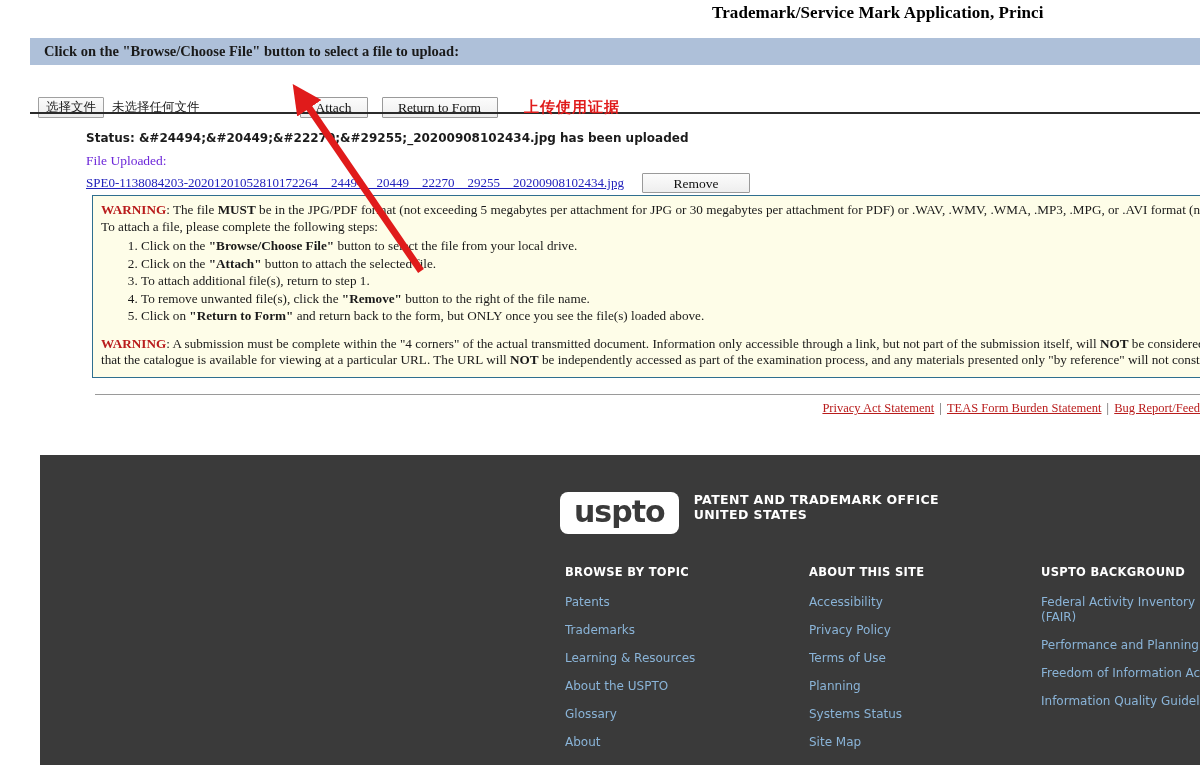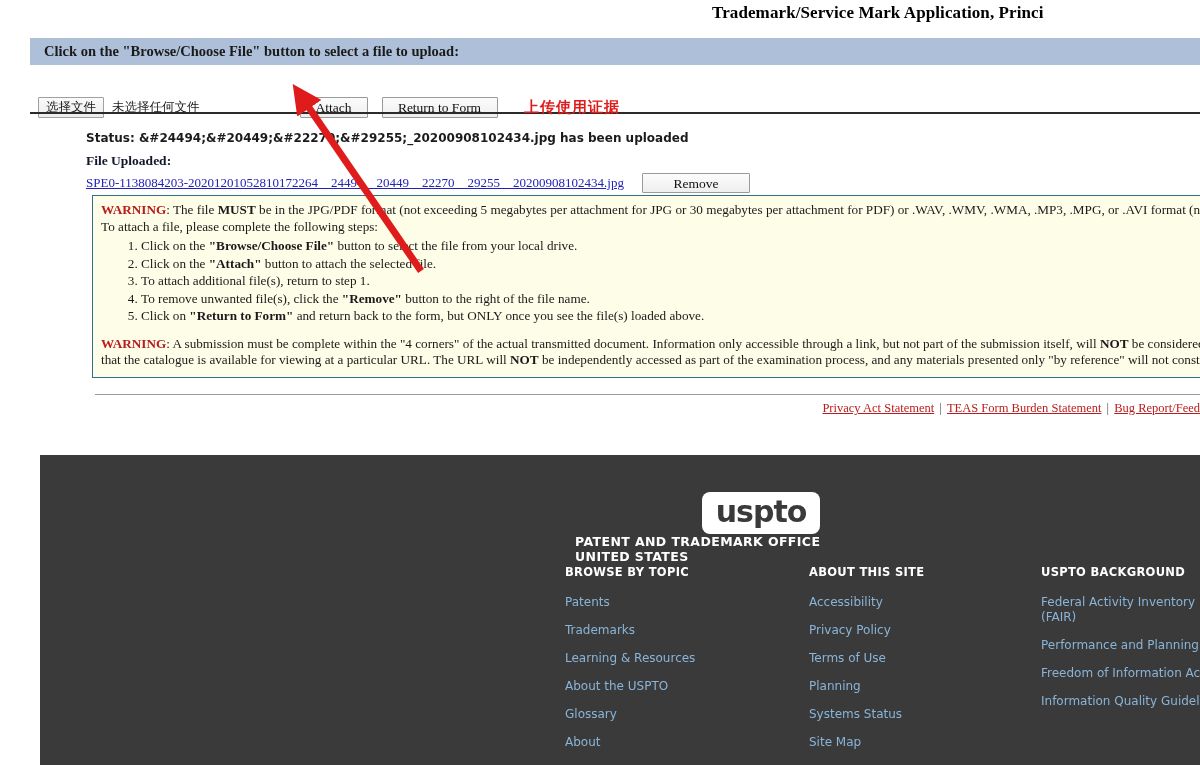--- a/index.html
+++ b/index.html
@@ -130,23 +130,23 @@
     font-size: 12px;
     font-weight: bold;
     color: #1b1b1b;
     white-space: nowrap;
   }
   .file-uploaded-label {
     position: absolute;
     left: 86px;
     top: 153px;
     font-family: "Liberation Serif", serif;
-    font-weight: bold;
+    font-weight: normal;
     font-size: 13.5px;
-    color: #0f172a;
+    color: #6d28d9;
   }
   .file-row {
     position: absolute;
     left: 86px;
     top: 173px;
     display: flex;
     align-items: center;
   }
   .file-link {
     font-family: "Liberation Serif", serif;
@@ -226,22 +226,21 @@
     top: 455px;
     right: 0;
     bottom: 0;
     background: #3a3a3a;
   }
   .logo-row {
     position: absolute;
     left: 520px;
     top: 37px;
     display: flex;
-    align-items: flex-end;
-    flex-direction: column;
+    align-items: flex-start;
   }
   .logo-badge {
     background: #ffffff;
     border-radius: 8px;
     padding: 3px 14px 5px 14px;
     font-family: "DejaVu Sans", sans-serif;
     font-weight: bold;
     font-size: 30px;
     letter-spacing: -1px;
     color: #3a3a3a;

